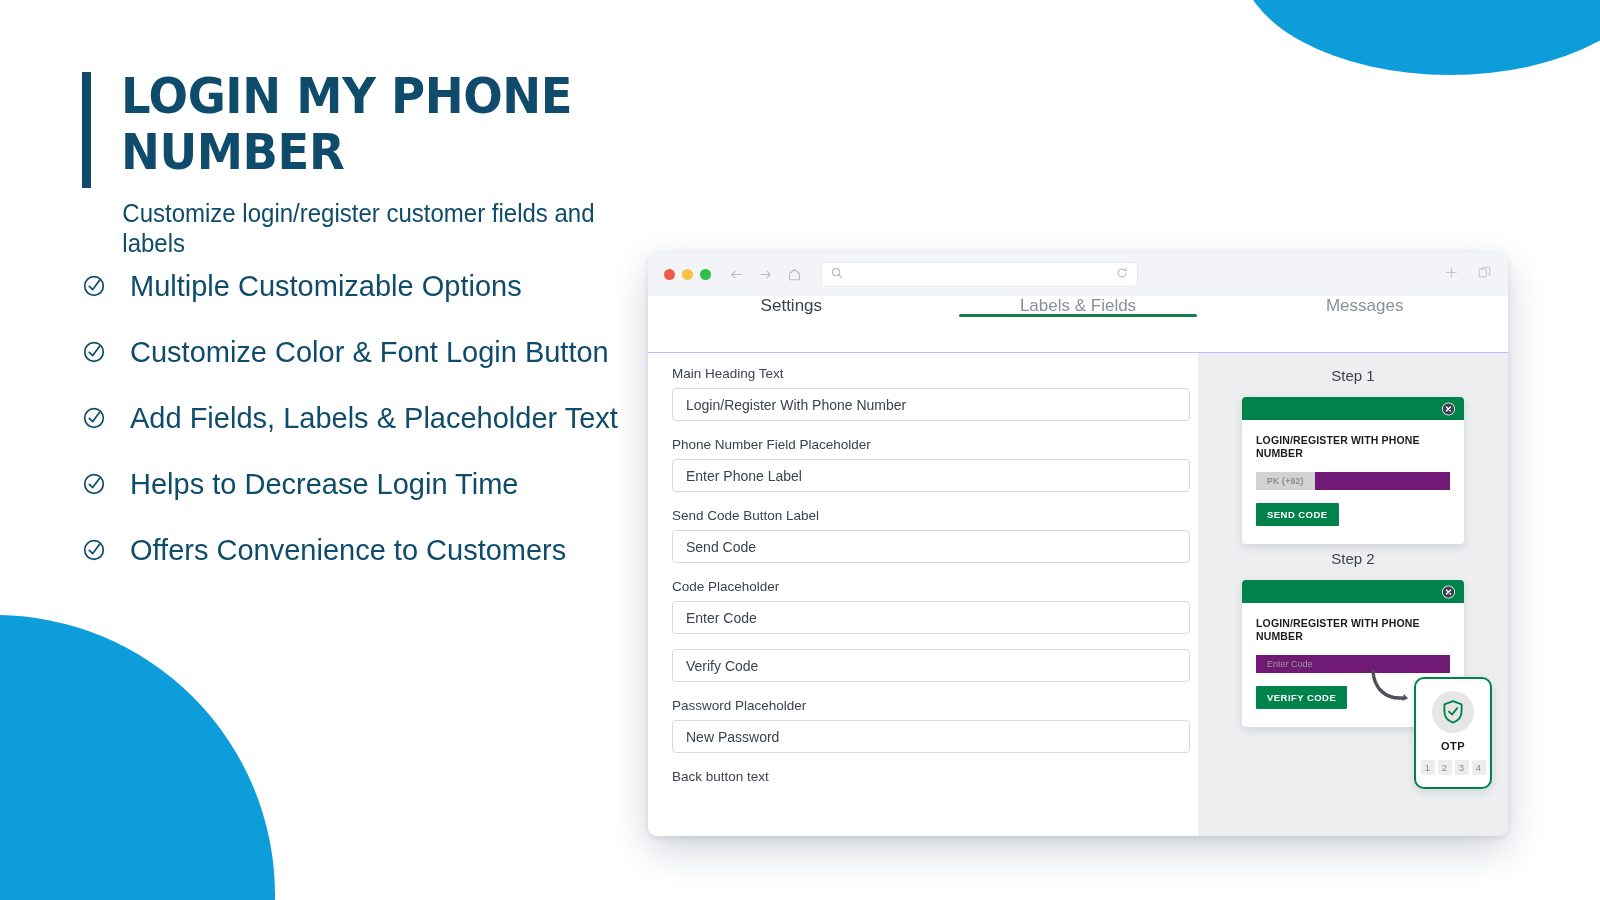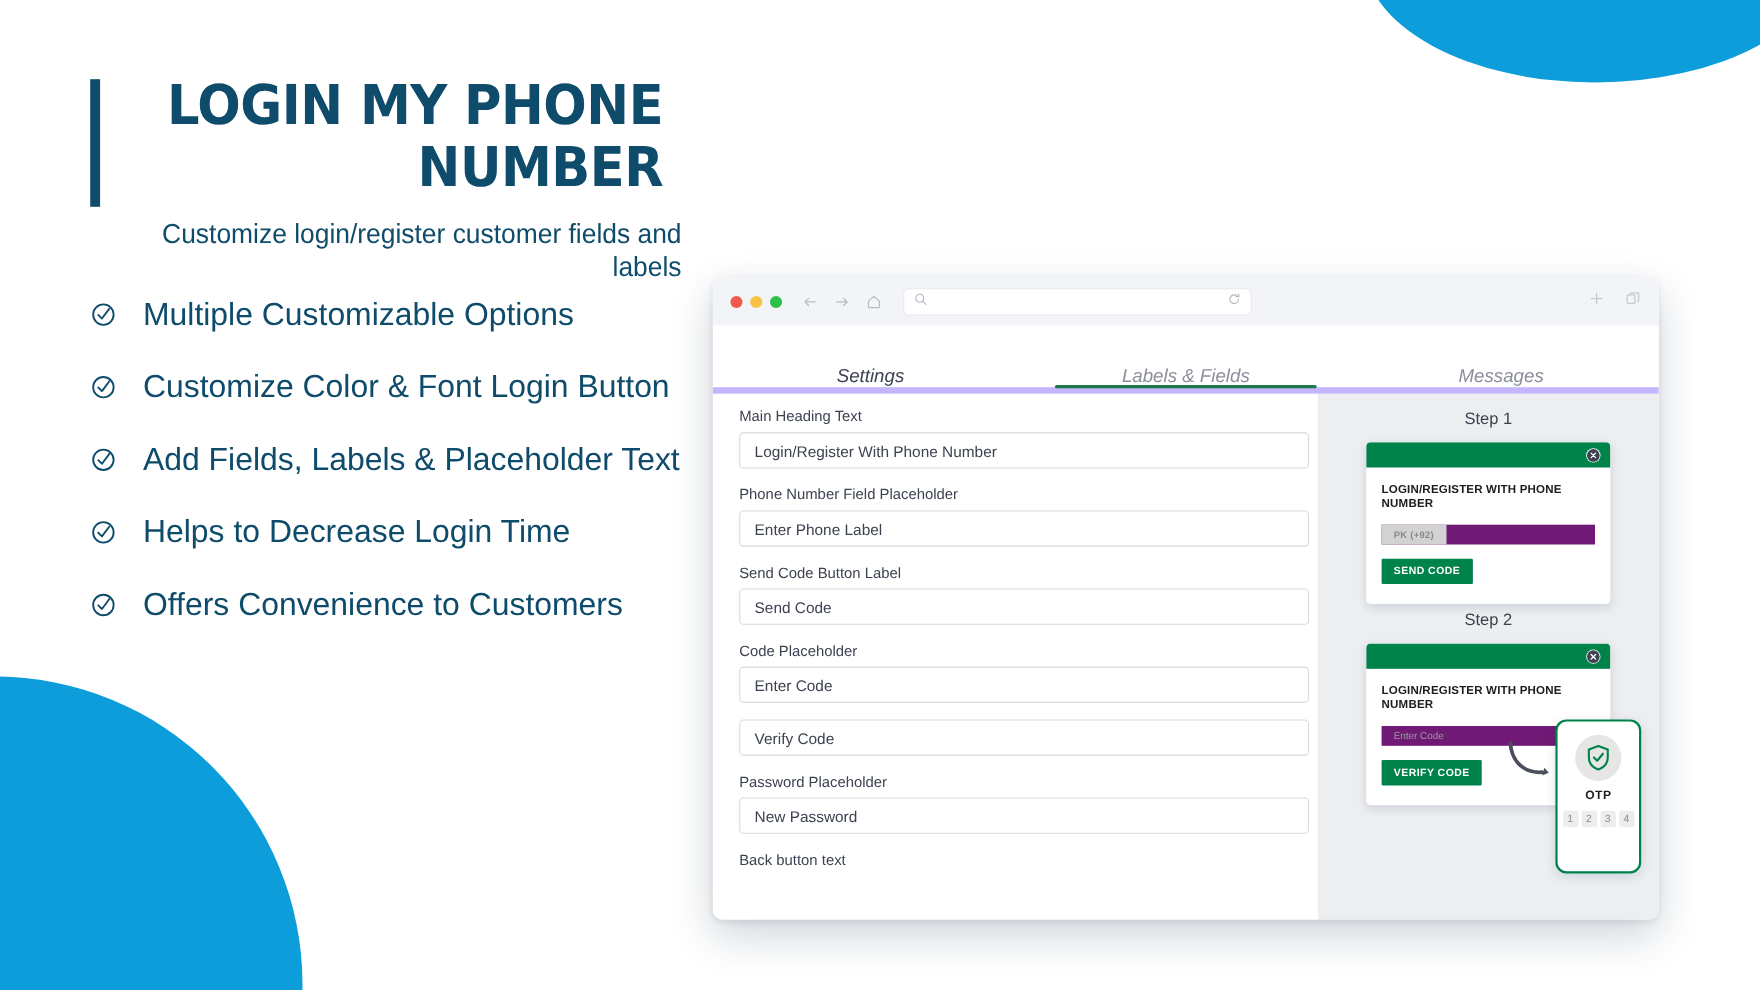--- a/index.html
+++ b/index.html
@@ -11,21 +11,21 @@
   }
 
   
   .blob{position:absolute;background:#0d9ddb;border-radius:50%;}
   #blob-tr{width:420px;height:230px;right:-60px;top:-155px;}
   #blob-bl{width:560px;height:560px;left:-285px;bottom:-275px;}
 
   
   #left{position:absolute;left:0;top:0;width:660px;height:900px;}
 
-  #title-block{position:absolute;left:82px;top:68px;width:560px;text-align:right;}
+  #title-block{position:absolute;left:82px;top:68px;width:560px;}
   #title-bar{position:absolute;left:0;top:4px;width:9px;height:116px;background:#0f4c6b;}
   #page-title{
     margin:0;padding:0 0 0 42px;
     font-size:50px;line-height:56px;font-weight:bold;
     letter-spacing:-0.5px;color:#0f4c6b;
     font-family:"DejaVu Sans", sans-serif;
     transform:scaleX(0.93);transform-origin:left center;
   }
   #page-subtitle{
     margin:18px 0 0 0;padding:0 0 0 42px;
@@ -58,23 +58,22 @@
     flex:0 0 315px;height:23px;background:#ffffff;border-radius:4px;
     display:flex;align-items:center;padding:0 9px;box-sizing:border-box;
     box-shadow:0 0 0 1px rgba(0,0,0,.045);
   }
   #omnibox .magnifier{flex:0 0 12px;color:#b2b6c2;margin-right:8px;display:block;}
   #omnibox .url{flex:1;font-size:11px;color:#9aa0ad;overflow:hidden;white-space:nowrap;}
   #omnibox .reload{flex:0 0 12px;color:#b2b6c2;display:block;}
   #chrome-right{margin-left:auto;display:flex;align-items:center;gap:18px;color:#c5c8d2;}
 
   #tabbar{
-    height:56px;background:#ffffff;display:flex;align-items:flex-end;
-    border-bottom:6px solid #c4b5fd;
-    font-style:italic;
+    height:56px;background:#ffffff;display:flex;align-items:flex-start;
+    border-bottom:1px solid #c4b5fd;
   }
   .tab{
     flex:1;display:flex;align-items:center;justify-content:center;
     font-size:17px;color:#8b8f9b;position:relative;cursor:pointer;
   }
   .tab.dark{color:#3c4250;}
   .tab .ind{
     position:absolute;left:24px;right:24px;bottom:-1px;height:3px;
     background:transparent;border-radius:2px;
   }
@@ -131,21 +130,21 @@
   .card-btn{
     display:inline-block;background:#00834a;color:#ffffff;
     font-size:9.5px;font-weight:bold;letter-spacing:.45px;
     padding:6px 11px;border-radius:1px;
   }
 
   #step1-wrap{margin-bottom:6px;}
   #step2-wrap{position:relative;}
 
   #otp-card{
-    position:absolute;right:16px;bottom:-62px;width:78px;height:140px;
+    position:absolute;right:16px;bottom:-62px;width:78px;height:112px;
     background:#ffffff;border:2px solid #00834a;border-radius:10px;
     display:flex;flex-direction:column;align-items:center;
     padding-top:12px;box-sizing:border-box;
     box-shadow:0 3px 10px rgba(20,40,70,.12);
   }
   #otp-shield{
     width:42px;height:42px;border-radius:50%;background:#e6e6e6;
     display:flex;align-items:center;justify-content:center;margin-bottom:7px;
   }
   #otp-label{font-size:11px;font-weight:bold;color:#1c1c1c;letter-spacing:.4px;margin-bottom:8px;}

